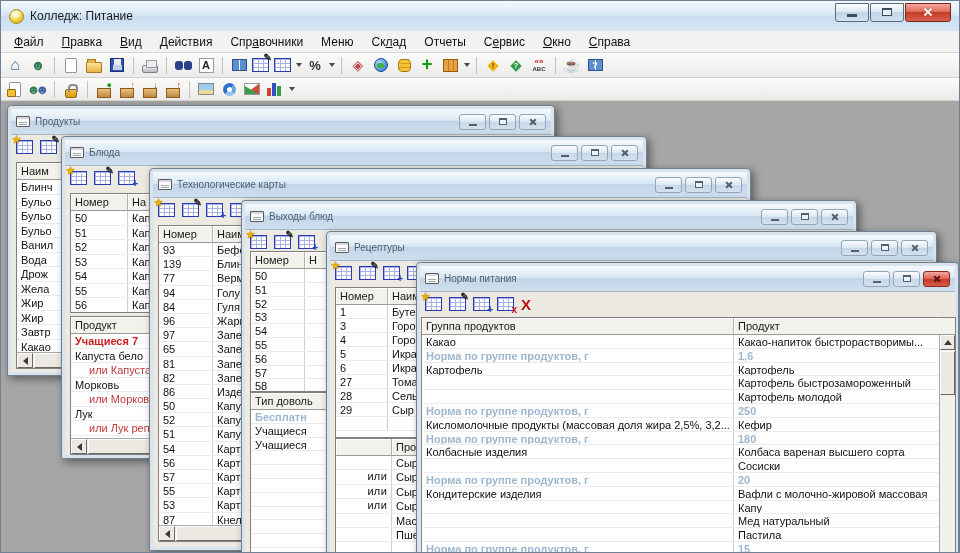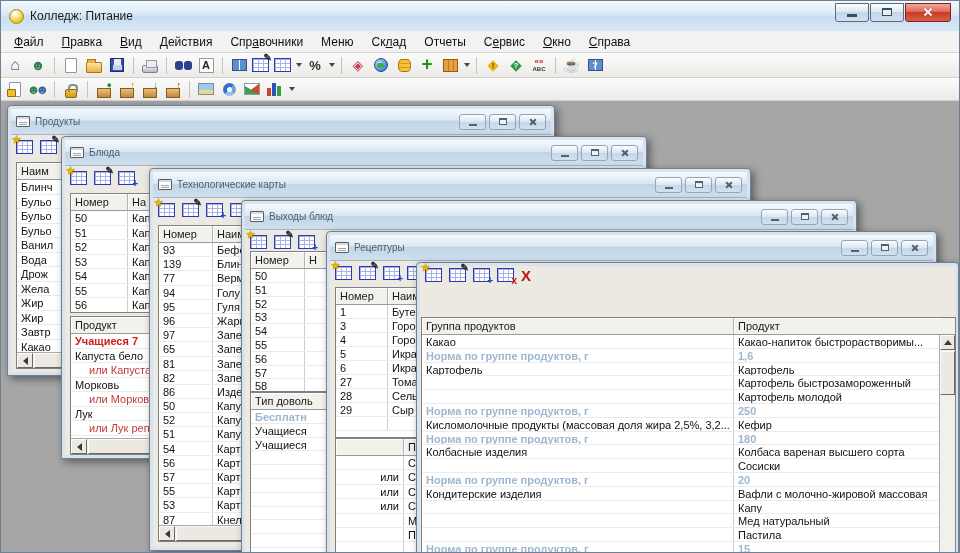--- a/index.html
+++ b/index.html
@@ -152,21 +152,21 @@
   .g-tech .c1 { width:54px; } .g-tech .c2 { width:160px; } .g-tech .gr { height:14.2px; }
 
   .g-out1 { left:8px; top:50px; width:540px; height:141px; }
   .g-out1 .c1 { width:54px; } .g-out1 .c2 { width:150px; } .g-out1 .gr { height:13.8px; }
   .g-out2 { left:8px; top:191px; width:540px; height:186px; }
   .g-out2 .hc,.g-out2 .gc { width:260px; } .g-out2 .gr { height:13.8px; }
 
   .g-rec1 { left:8px; top:55px; width:530px; height:151px; }
   .g-rec1 .c1 { width:52px; } .g-rec1 .c2 { width:160px; } .g-rec1 .gr { height:14px; }
   .g-rec2 { left:8px; top:206px; width:530px; height:141px; }
-  .g-rec2 .pre { width:68px; } .g-rec2 .c2 { width:170px; } .g-rec2 .gr { height:14.4px; }
+  .g-rec2 .pre { width:56px;font-family:Liberation Mono, monospace; } .g-rec2 .c2 { width:170px; } .g-rec2 .gr { height:14.4px; }
 
   .g-norms { left:4px; top:54px; width:535px; height:240px; }
   .g-norms .c1 { width:312px; } .g-norms .c2 { width:206px; border-right:none; } .g-norms .gr { height:13.8px; }
 </style>
 </head>
 <body>
 
 <div id="root">
 
   <div class="main-titlebar">
@@ -573,21 +573,21 @@
             </div>
             <div class="gr">
               <span class="gc c1">77</span>
               <span class="gc c2">Верм</span>
             </div>
             <div class="gr">
               <span class="gc c1">94</span>
               <span class="gc c2">Голу</span>
             </div>
             <div class="gr">
-              <span class="gc c1">95</span>
+              <span class="gc c1">84</span>
               <span class="gc c2">Гуля</span>
             </div>
             <div class="gr">
               <span class="gc c1">96</span>
               <span class="gc c2">Жарк</span>
             </div>
             <div class="gr">
               <span class="gc c1">97</span>
               <span class="gc c2">Запе</span>
             </div>
@@ -876,20 +876,35 @@
             </div>
             <div class="gr or">
               <span class="gc pre"></span>
               <span class="gc c2"></span>
             </div>
           </div>
       </div>
     </div>
 
     <div class="win w-norms">
+      <div class="tbar">
+        <span class="wicon"></span>
+        <span class="ttl">Нормы питания</span>
+        <span class="wbtns">
+          <span class="cbtn">
+              <span class="g-min"></span>
+            </span>
+          <span class="cbtn">
+              <span class="g-max"></span>
+            </span>
+          <span class="cbtn ractive">
+              <span class="cx"></span>
+            </span>
+        </span>
+      </div>
       <div class="wtb">
         <span class="ti ti-new">
             <span class="badge">★</span>
           </span>
         <span class="ti ti-edit">
             <span class="badge">✎</span>
           </span>
         <span class="ti ti-add">
             <span class="badge">+</span>
           </span>

